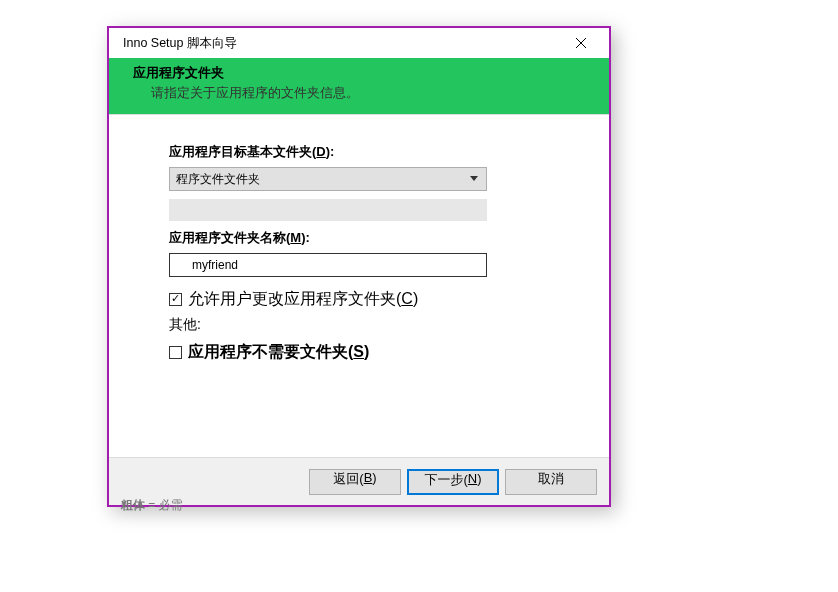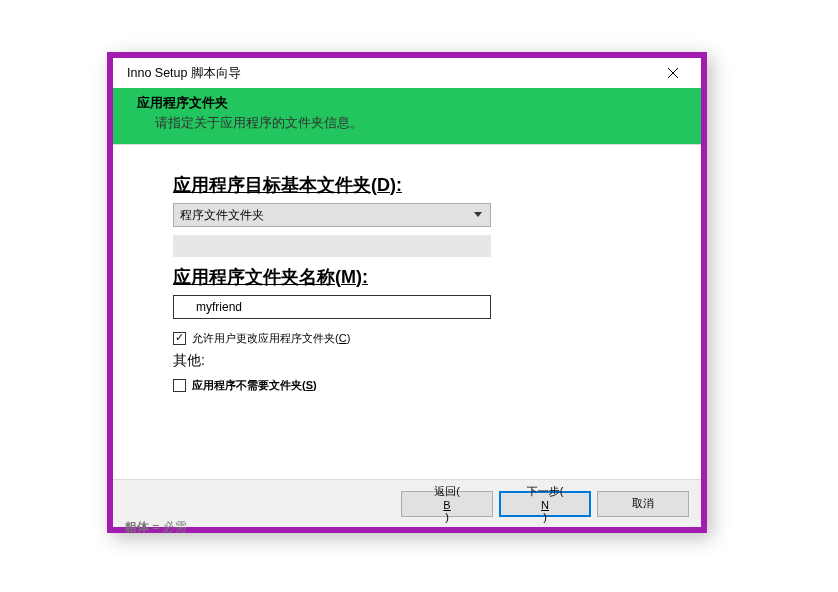--- a/index.html
+++ b/index.html
@@ -8,25 +8,25 @@
     width: 838px;
     height: 592px;
     background: #ffffff;
     font-family: "Microsoft YaHei", "Segoe UI", Tahoma, sans-serif;
     font-size: 12px;
     color: #000;
   }
   .dialog {
     position: absolute;
     left: 107px;
-    top: 52px;
-    width: 600px;
+    top: 26px;
+    width: 504px;
     height: 481px;
     background: #ffffff;
-    border: 6px solid #a21caf;
+    border: 2px solid #a21caf;
     box-shadow: 5px 5px 18px rgba(0,0,0,0.25);
     box-sizing: border-box;
   }
   .titlebar {
     height: 30px;
     display: flex;
     align-items: center;
     padding: 0 10px 0 14px;
   }
   .titlebar .title {
@@ -55,23 +55,22 @@
   .header-sub {
     padding: 2px 0 0 18px;
     font-size: 13px;
     color: #333;
   }
   .body {
     padding: 28px 60px 0 60px;
   }
   .field-label {
     font-weight: bold;
-    font-size: 18px;
+    font-size: 13px;
     margin-bottom: 6px;
-    text-decoration: underline;
   }
   .field-label .underline {
     text-decoration: underline;
   }
   .combo {
     display: block;
     width: 318px;
     height: 24px;
     border: 1px solid #adadad;
     background: #e1e1e1;
@@ -112,21 +111,21 @@
     box-sizing: border-box;
     font-family: inherit;
     font-size: 12px;
     color: #000;
   }
   .section2 { margin-top: 8px; }
   .checkrow {
     display: flex;
     align-items: center;
     margin-top: 12px;
-    font-size: 11px;
+    font-size: 16px;
   }
   .checkrow .box {
     width: 13px;
     height: 13px;
     border: 1px solid #333;
     margin-right: 6px;
     box-sizing: border-box;
     display: flex;
     align-items: center;
     justify-content: center;
@@ -166,26 +165,25 @@
     margin-top: 48px;
   }
   .note .bold { font-weight: bold; color: #777; }
   .btn {
     min-width: 92px;
     height: 26px;
     margin-left: 6px;
     background: #e1e1e1;
     border: 1px solid #adadad;
     display: flex;
-    align-items: center;
+    align-items: flex-start;
     justify-content: center;
-    font-size: 11px;
+    font-size: 13px;
     box-sizing: border-box;
     padding: 0 10px;
-    flex-direction: column;
   }
   .btn.default {
     border: 2px solid #0078d7;
   }
   .btn .underline { text-decoration: underline; }
 </style>
 </head>
 <body>
 
 <div class="dialog">

